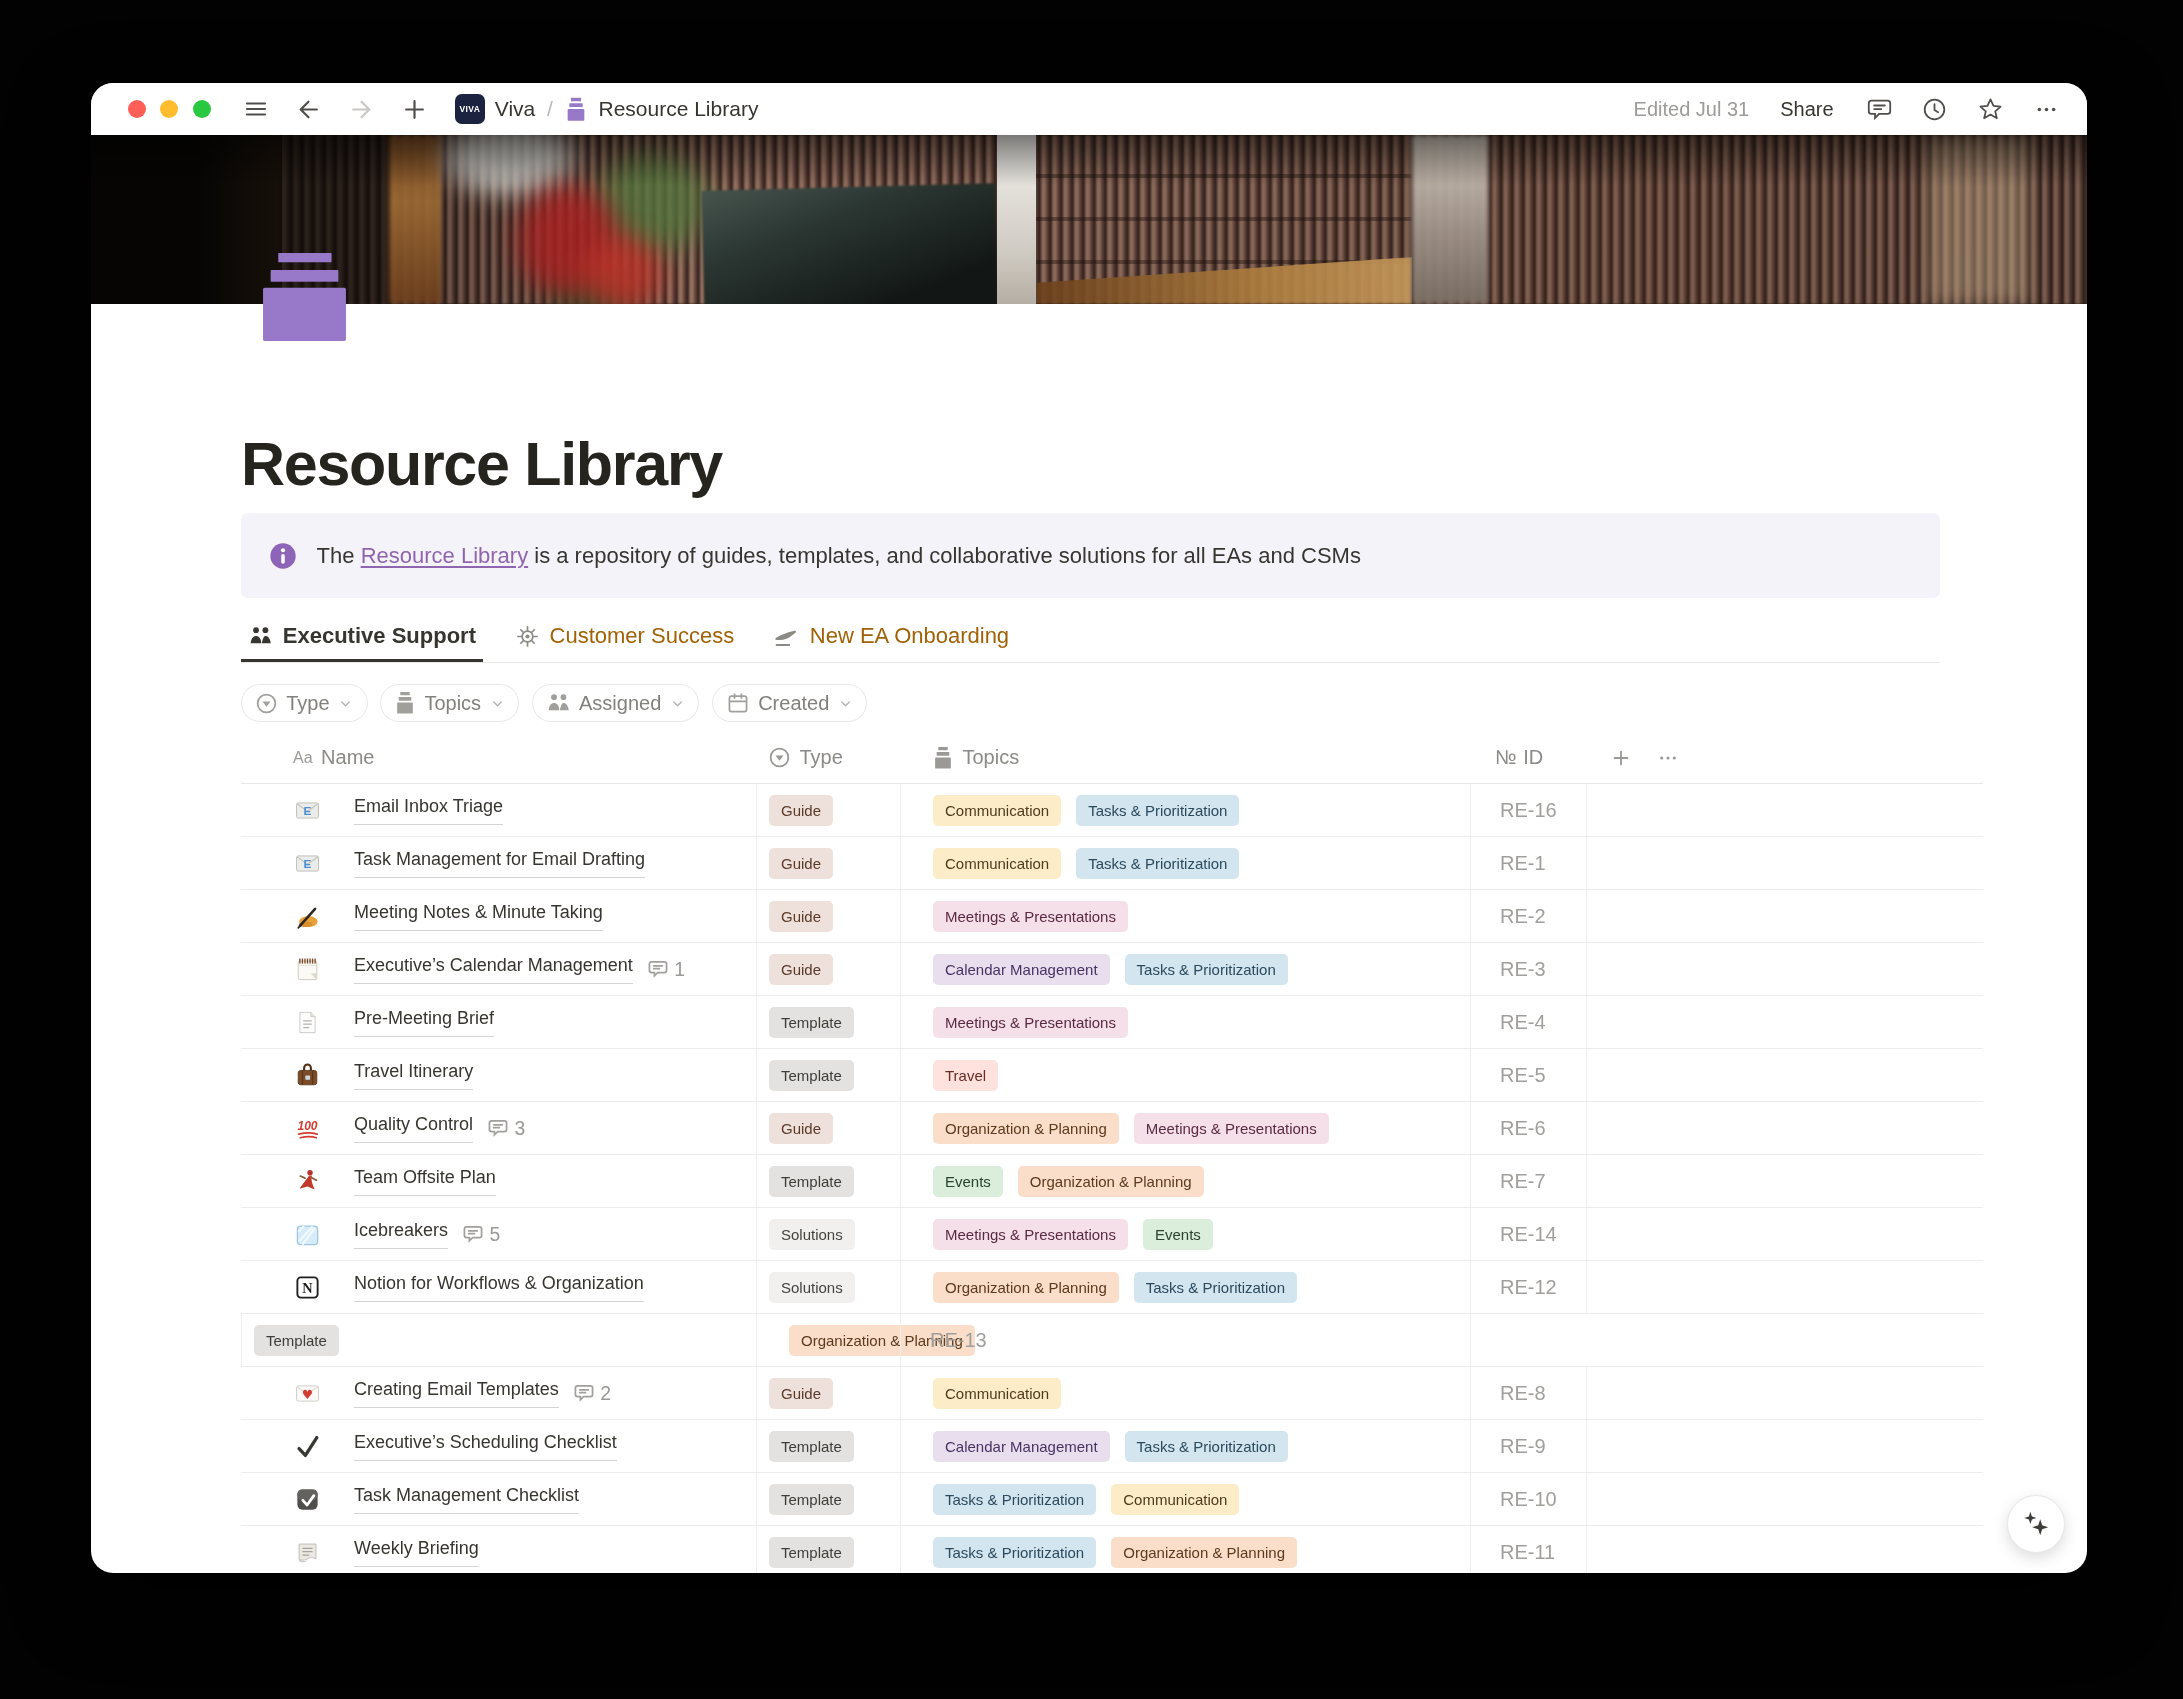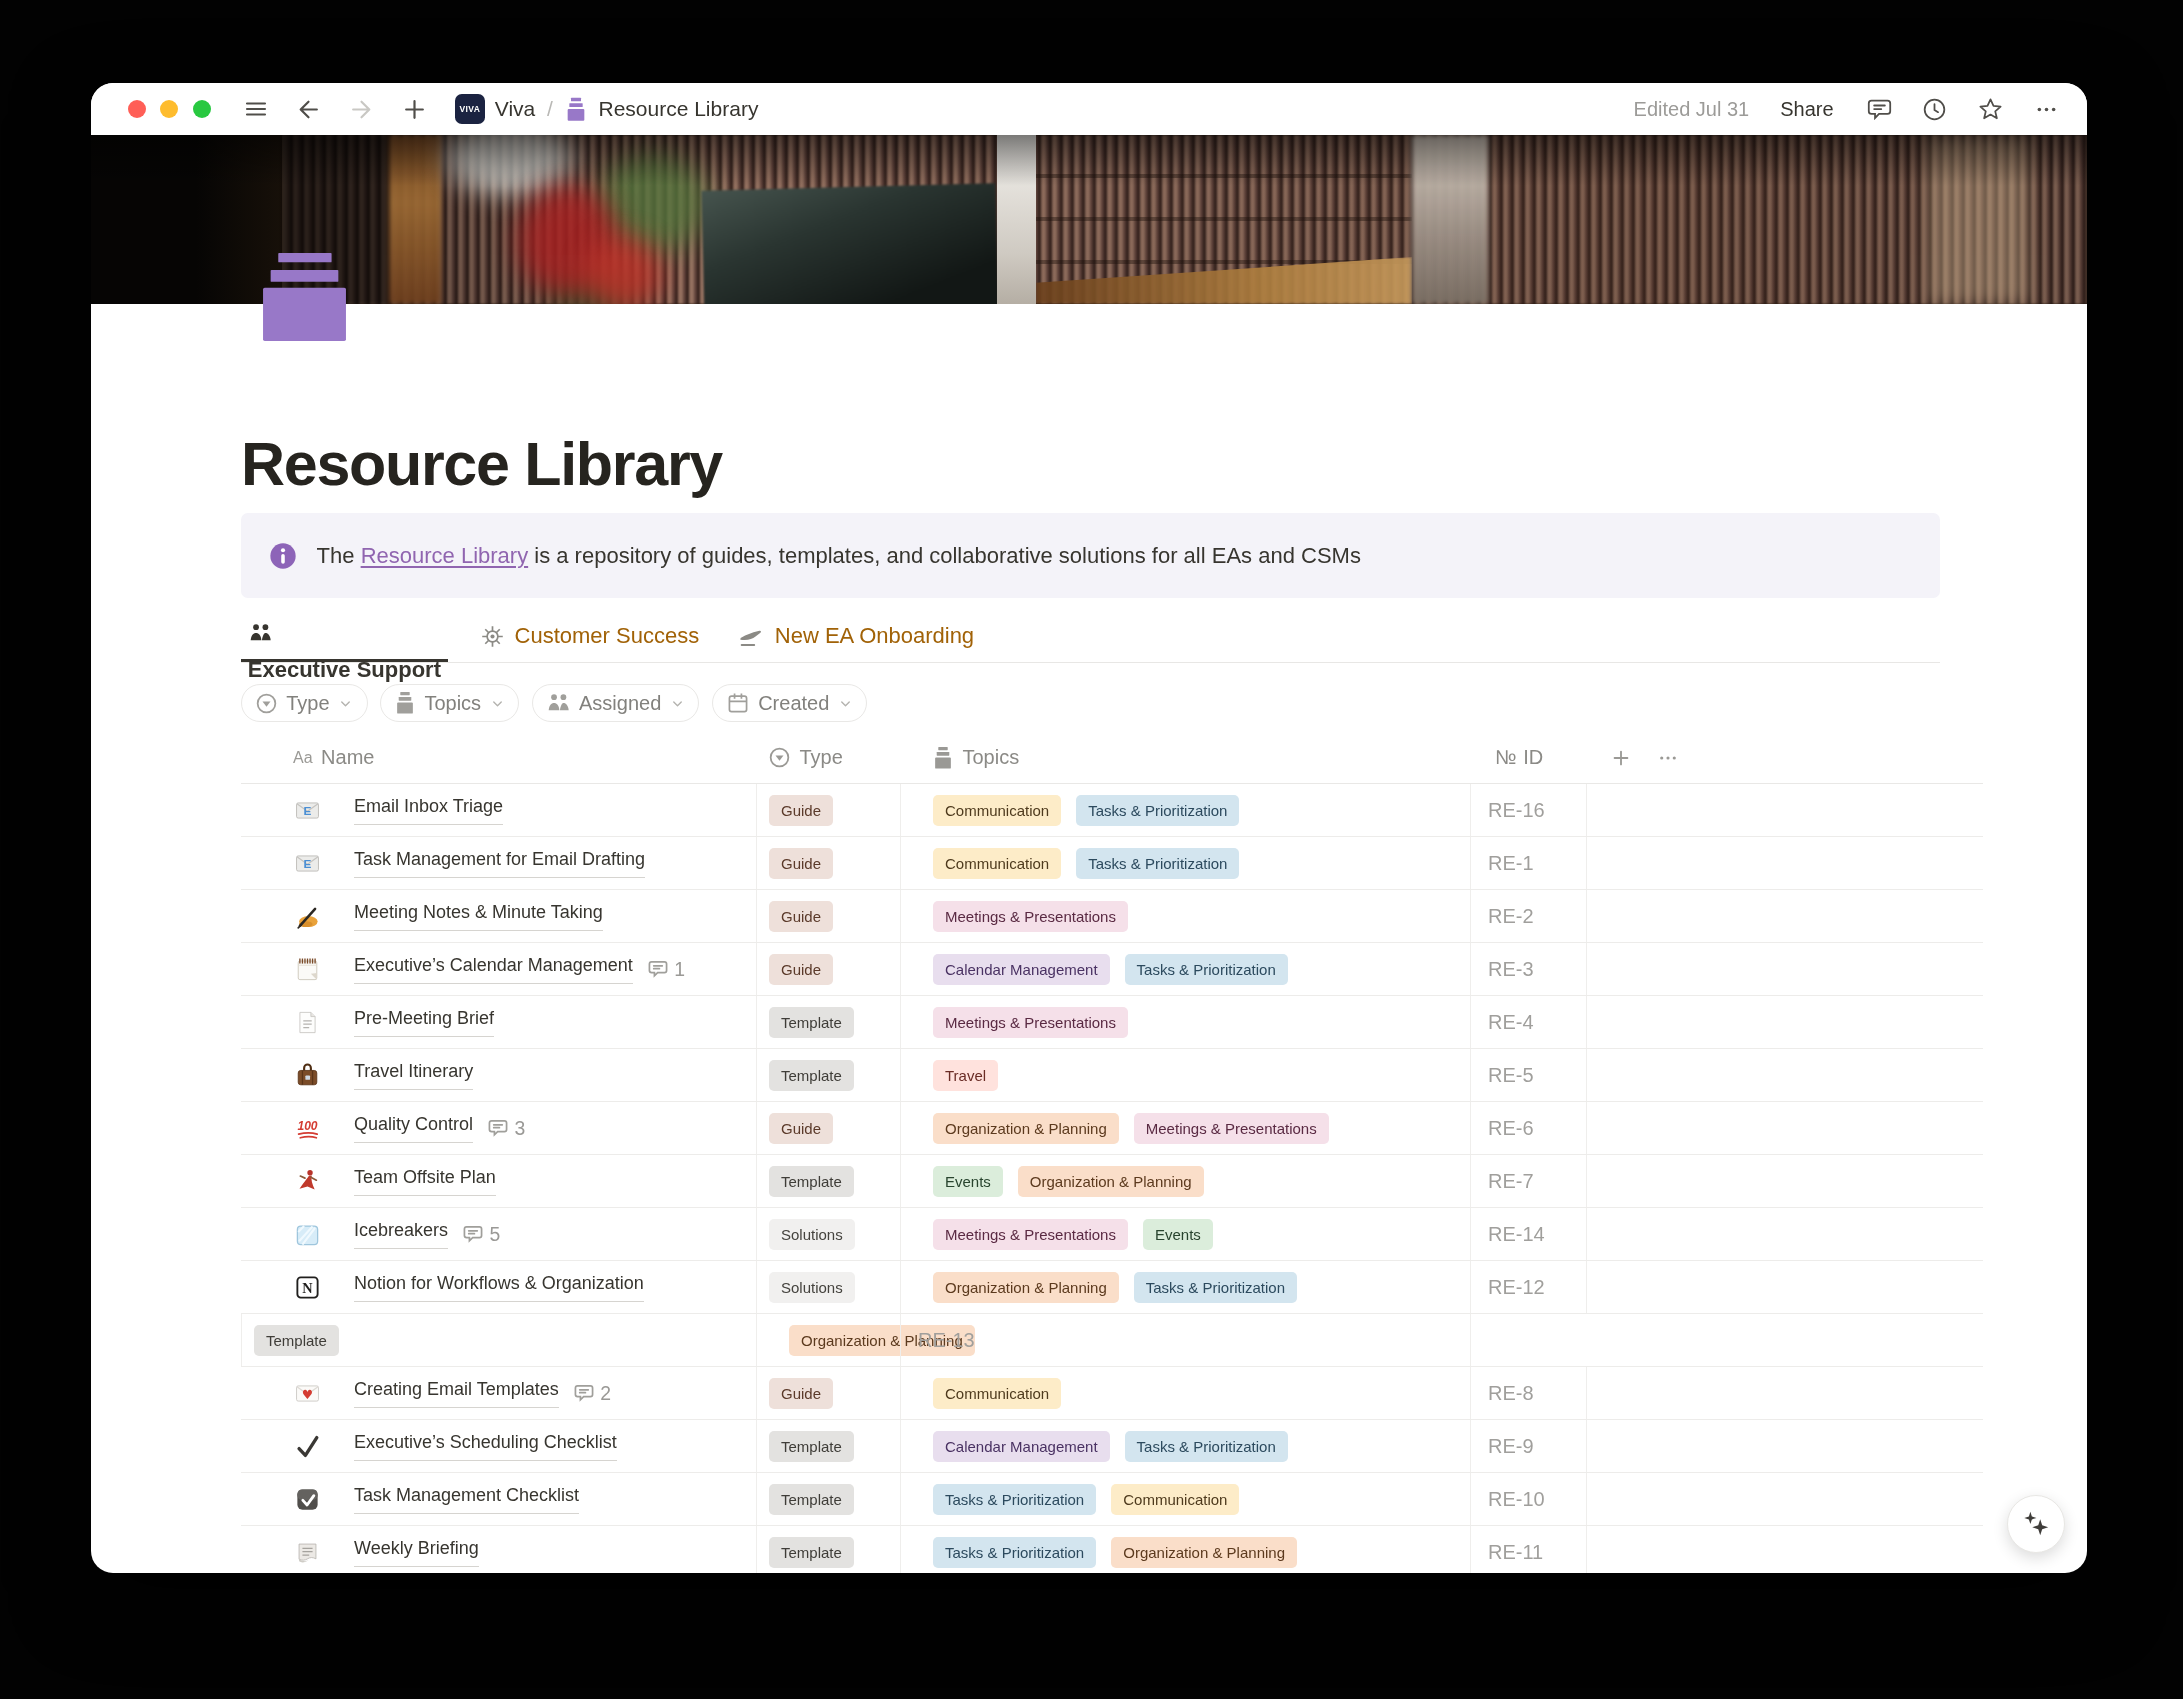--- a/index.html
+++ b/index.html
@@ -52,21 +52,21 @@
   
   .content{position:relative;margin:0 147px 0 150px;}
   .page-icon{position:absolute;left:21px;top:-51px;width:85px;height:88px;z-index:5;}
   h1.title{margin:0;padding-top:129px;font-size:61px;line-height:63px;font-weight:700;color:#26241f;letter-spacing:-1.3px;}
   .callout{margin-top:17px;background:#f4f3f9;border-radius:6.8px;min-height:85px;
     display:flex;align-items:center;gap:18.6px;padding:0 27px;font-size:22px;color:#37352f;box-sizing:border-box;}
   .callout .link{color:#9065b0;text-decoration:underline;text-underline-offset:3.4px;cursor:pointer;}
   .tabs{display:flex;margin-top:23px;border-bottom:0.8px solid #e8e7e5;height:41px;}
   .tab{display:flex;align-items:flex-start;gap:10px;font-size:22px;color:#a16207;margin-right:25px;
     padding:0 6.8px;height:38px;border-bottom:3.4px solid transparent;cursor:pointer;}
-  .tab.active{color:#37352f;font-weight:700;border-bottom-color:#37352f;flex-direction:column;}
+  .tab.active{color:#37352f;font-weight:700;border-bottom-color:#37352f;}
   .tab .tab-ic{display:flex;align-items:center;height:30px;}
   .tab .tab-lb{line-height:30px;white-space:nowrap;}
   .filters{display:flex;gap:12.7px;margin-top:21px;}
   .pill{height:36px;border:1.3px solid #e9e8e6;border-radius:20px;display:flex;align-items:center;
     gap:8.5px;padding:0 13.5px 0 12.7px;color:#82817d;font-size:20px;cursor:pointer;background:#fff;white-space:nowrap;}
   
   .table{margin-top:10px;width:1742px;}
   .thead,.trow{display:grid;grid-template-columns:515px 144px 570px 116px 1fr;}
   .thead{height:51px;align-items:center;color:#8b8a86;font-size:20px;border-bottom:0.8px solid #e9e8e6;}
   .th{display:flex;align-items:center;gap:8.5px;height:100%;padding-left:12px;box-sizing:border-box;}
@@ -74,21 +74,21 @@
   .th.c-topics{padding-left:32px;}
   .th.c-id{padding-left:25px;gap:6.8px;}
   .th.c-extra{gap:25px;padding-left:24px;color:#9a9995;}
   .hdr-aa{font-size:16px;color:#9a9995;}
   .trow{height:52px;align-items:center;border-bottom:0.8px solid #edecea;}
   .td{display:flex;align-items:center;height:100%;box-sizing:border-box;}
   .td.c-type,.td.c-topics,.td.c-id,.td.c-extra{border-left:0.8px solid #efeeec;}
   .td.c-name{padding-left:52px;gap:12px;}
   .td.c-type{padding-left:12px;}
   .td.c-topics{padding-left:32px;gap:15px;}
-  .td.c-id{padding-left:17px;color:#a09f9c;font-size:20px;text-align:center;}
+  .td.c-id{padding-left:29px;color:#a09f9c;font-size:20px;text-align:center;}
   .row-icon{width:29px;height:29px;flex:none;display:flex;align-items:center;justify-content:center;}
   .row-name{font-size:18px;font-weight:500;color:#37352f;border-bottom:1.7px solid #d6d4d0;
     padding-bottom:7px;white-space:nowrap;cursor:pointer;margin-left:20px;}
   .cbadge{display:flex;align-items:center;gap:6px;color:#9a9996;font-size:19.4px;margin-left:3.4px;}
   .tag{height:31px;line-height:32px;padding:0 12px;border-radius:5px;font-size:15px;white-space:nowrap;}
   
   .ai-btn{position:absolute;right:22px;bottom:20px;width:56px;height:56px;border-radius:50%;
     background:#fff;border:0.8px solid #e8e7e4;box-shadow:0 5px 15px rgba(0,0,0,.14);
     display:flex;align-items:center;justify-content:center;cursor:pointer;z-index:8;}
   svg{display:block;}

